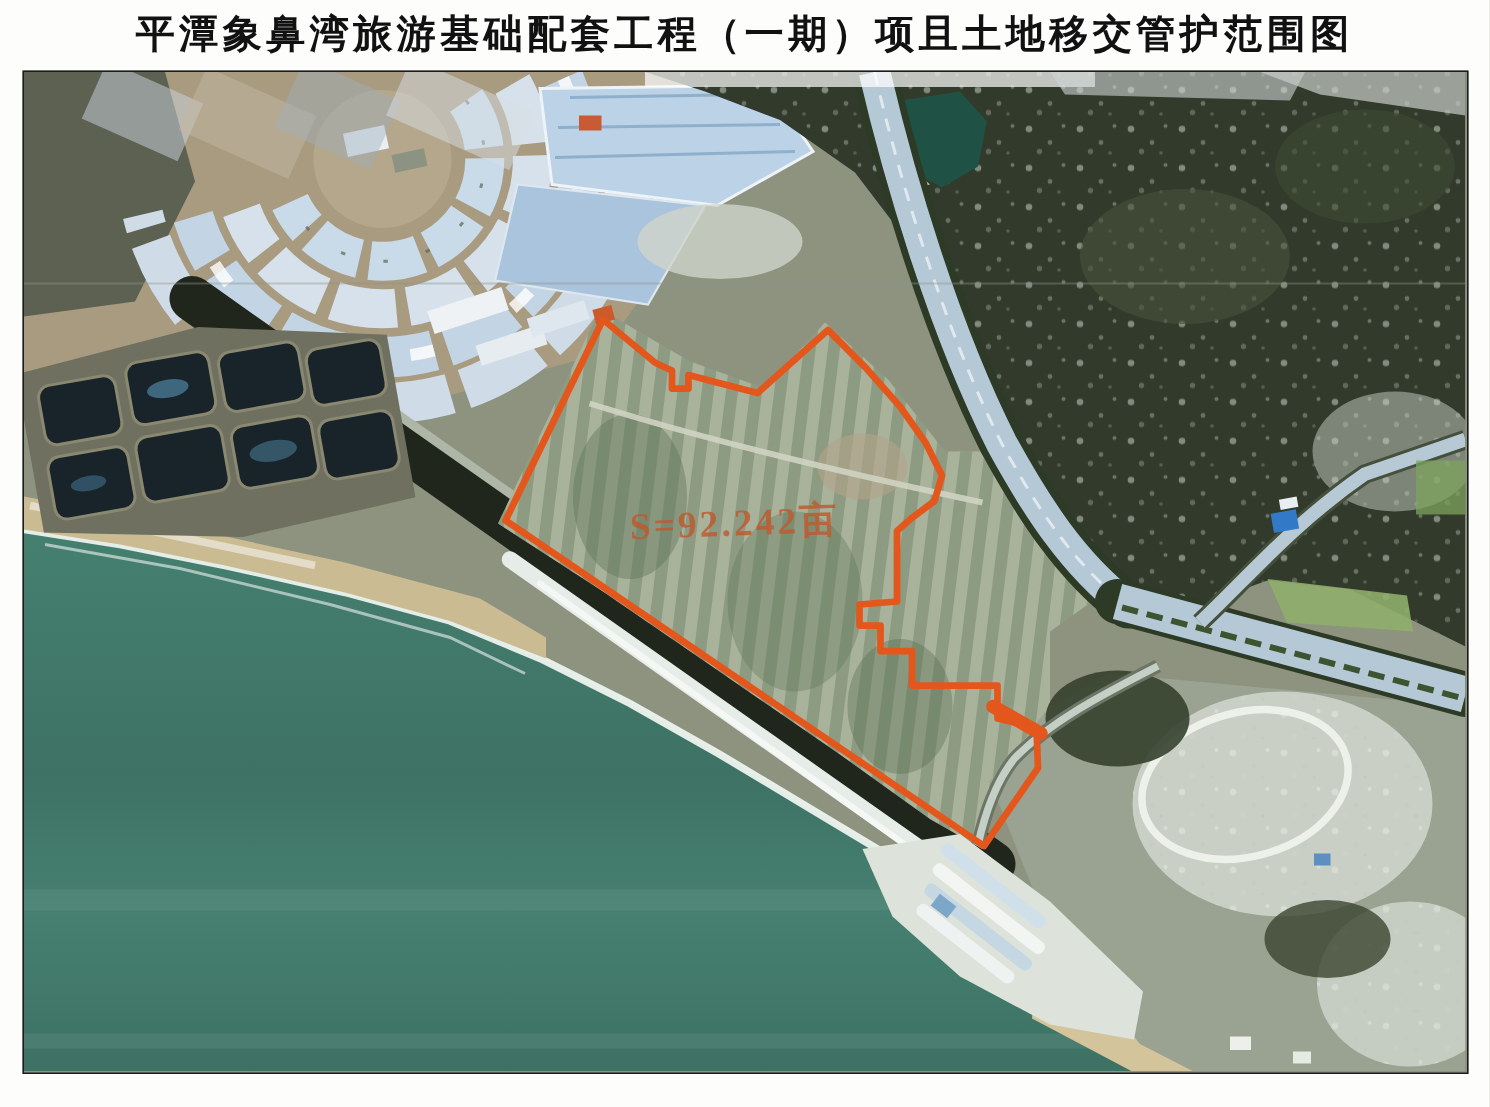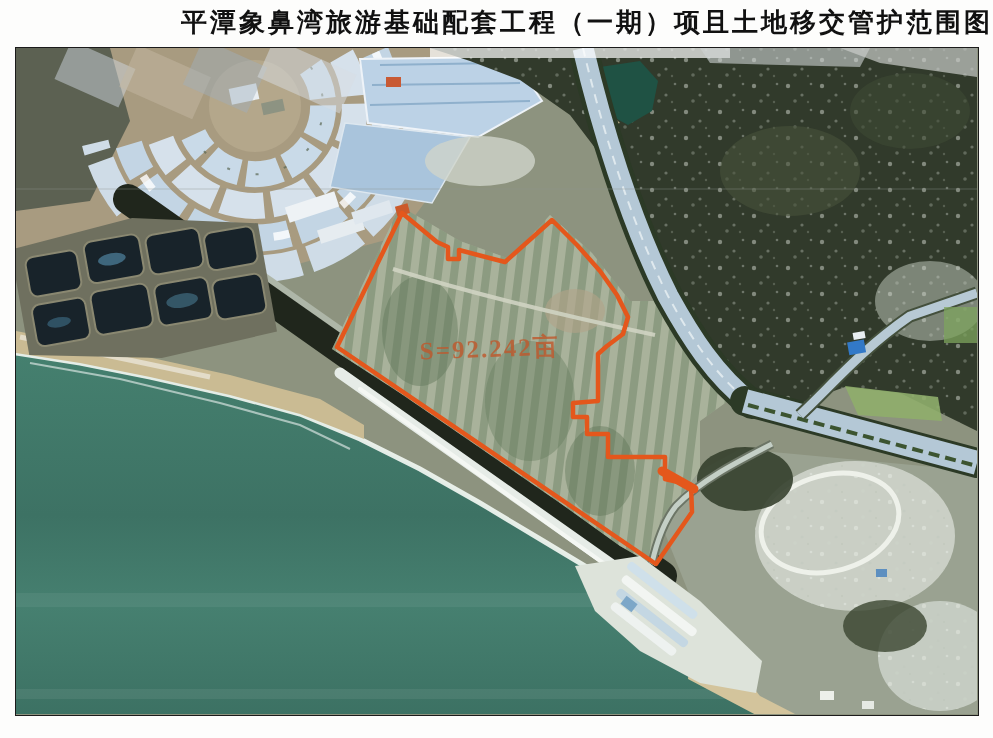--- a/index.html
+++ b/index.html
@@ -1,18 +1,18 @@
 <!DOCTYPE html>
 <html style="--title: #111111; --border: #1b1b1b; --boundary: #e4571c; --area_label: #bf5a2e; --sea: #45806f; --sea_deep: #3d7264; --surf: #edf3ee; --beach: #cabb93; --fields: #a3ad97; --field_rows: #75886a; --hill: #313a2b; --road: #b4c8d6; --coastal_strip: #20261c; --ponds: #18232a; --greenhouses: #c9dae8; --rocky: #ccd2c8;"><head>
 <meta charset="utf-8">
 <style>
   html,body{margin:0;padding:0;background:#ffffff;}
   #stage{position:relative;width:993px;height:738px;background:#fdfdfc;overflow:hidden;
          font-family:"Liberation Serif","DejaVu Serif",serif;}
-  #title{position:absolute;top:5px;left:0;width:100%;text-align:right;
+  #title{position:absolute;top:5px;left:0;width:100%;text-align:center;
          font-size:26px;font-weight:700;letter-spacing:3px;color:var(--title,#111);
          white-space:nowrap;}
   #map{position:absolute;left:15px;top:47px;width:964px;height:669px;
        border:1.5px solid var(--border,#1b1b1b);box-sizing:border-box;background:#8d937f;}
   svg{display:block;}
   .boundary{stroke:var(--boundary,#e4571c);fill:none;stroke-linejoin:round;stroke-linecap:round;}
   .arealabel{fill:var(--area_label,#bf5a2e);font-size:25px;letter-spacing:2px;font-weight:700;opacity:.82;}
 </style>
 </head>
 <body>

